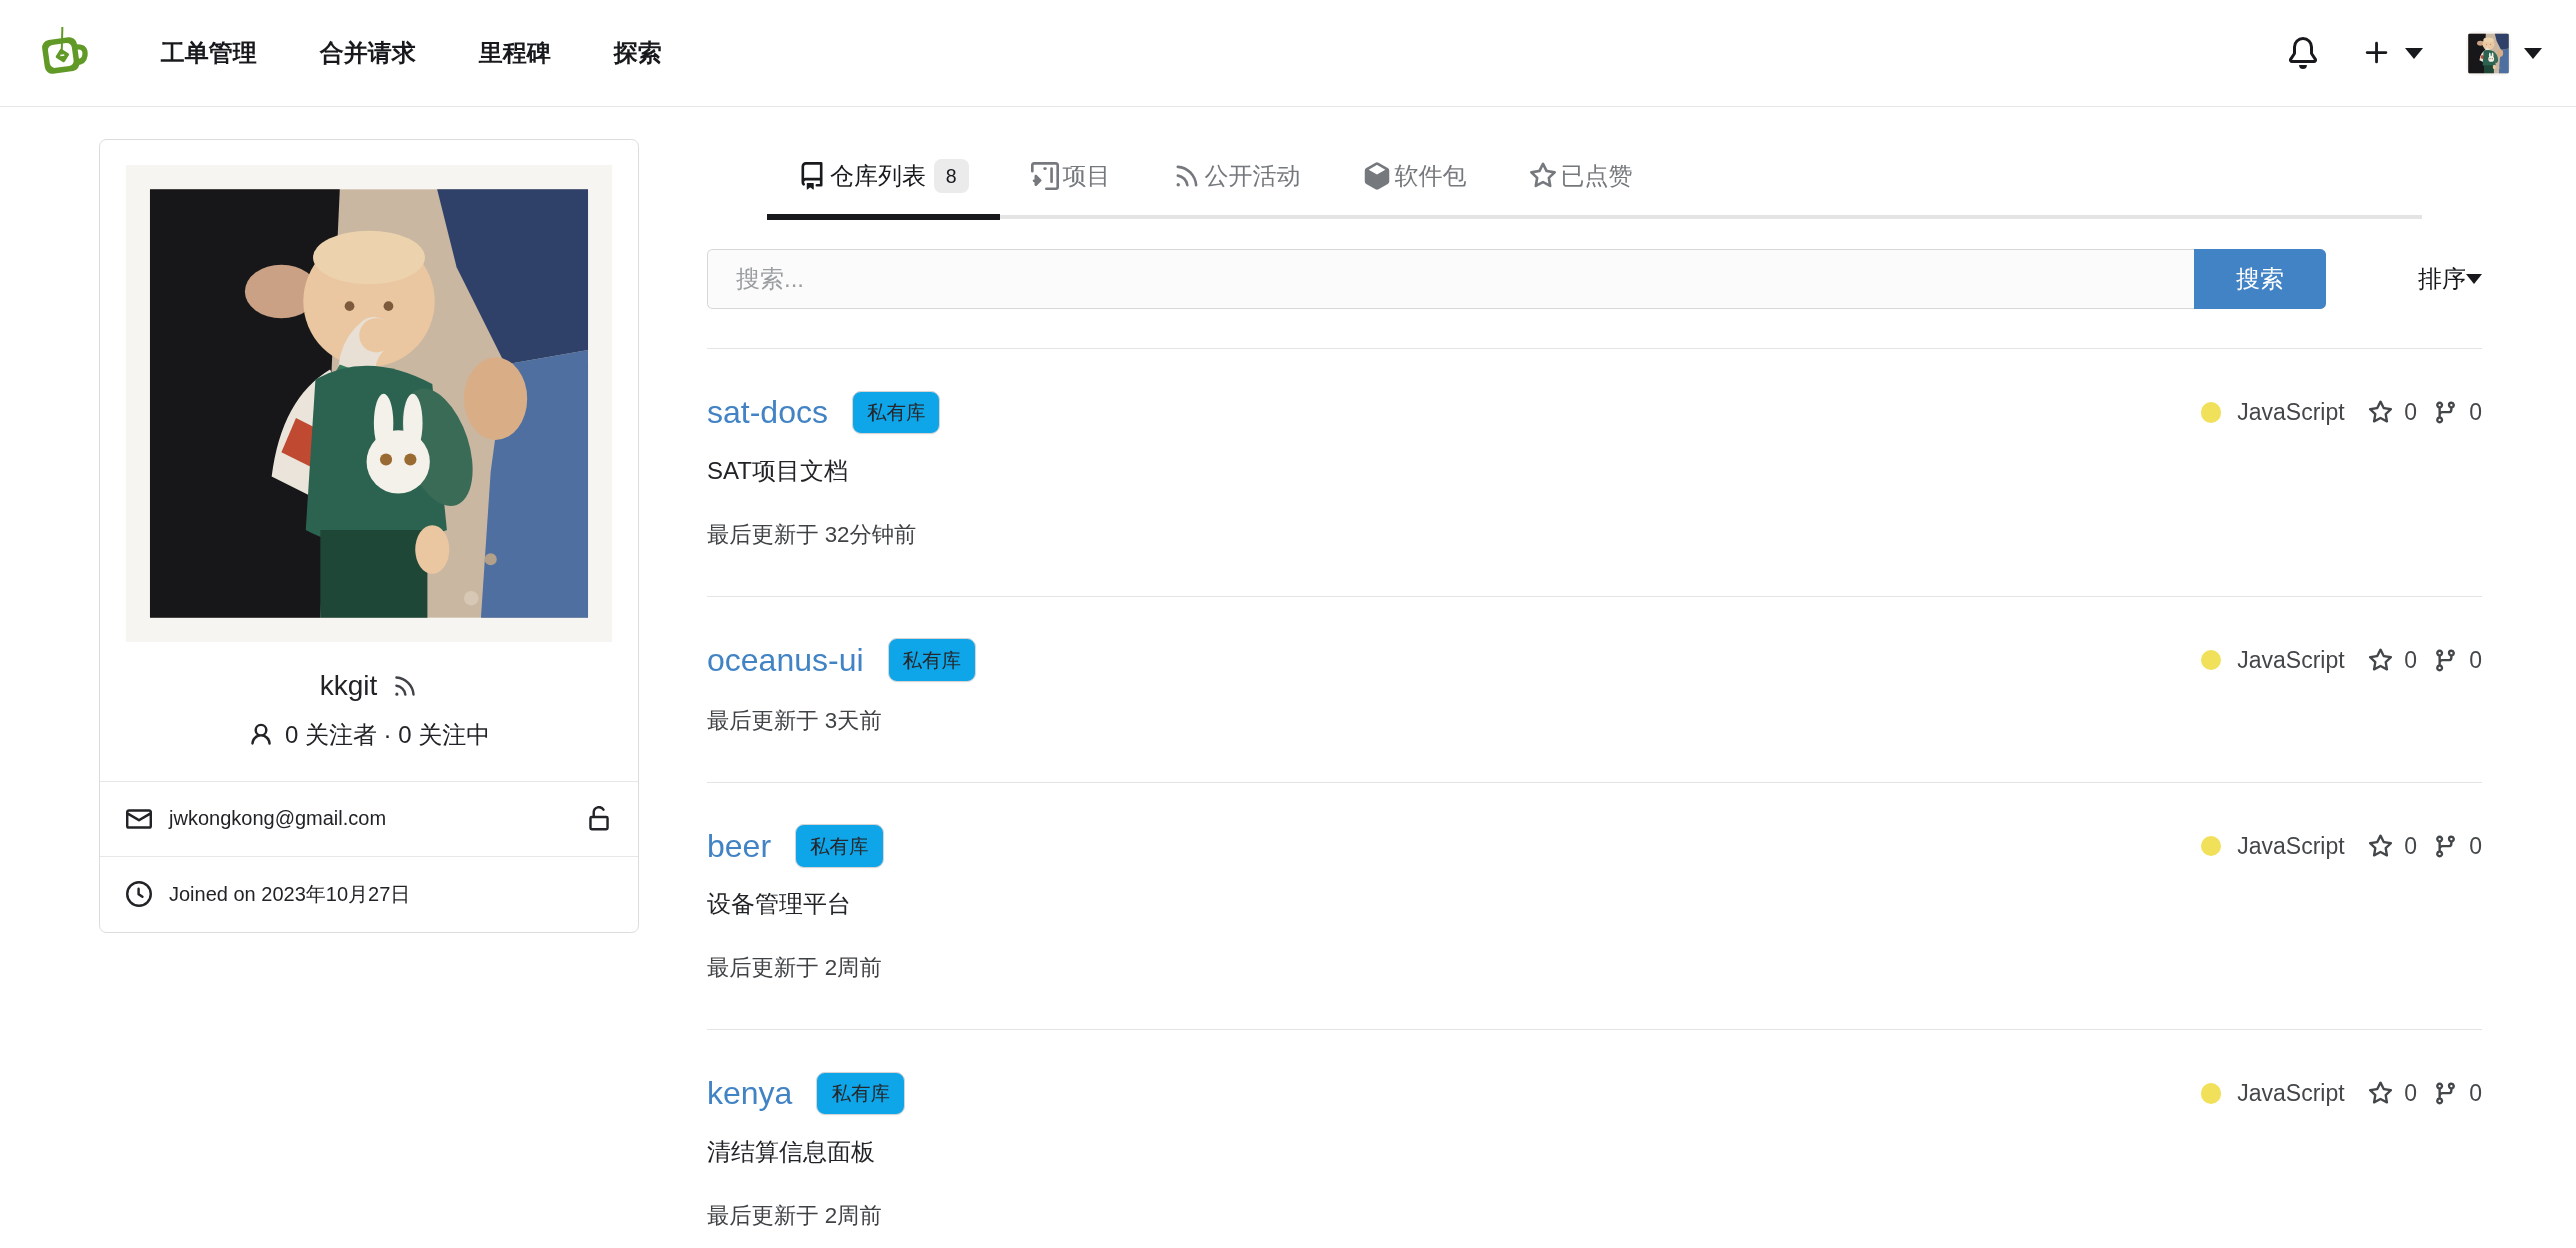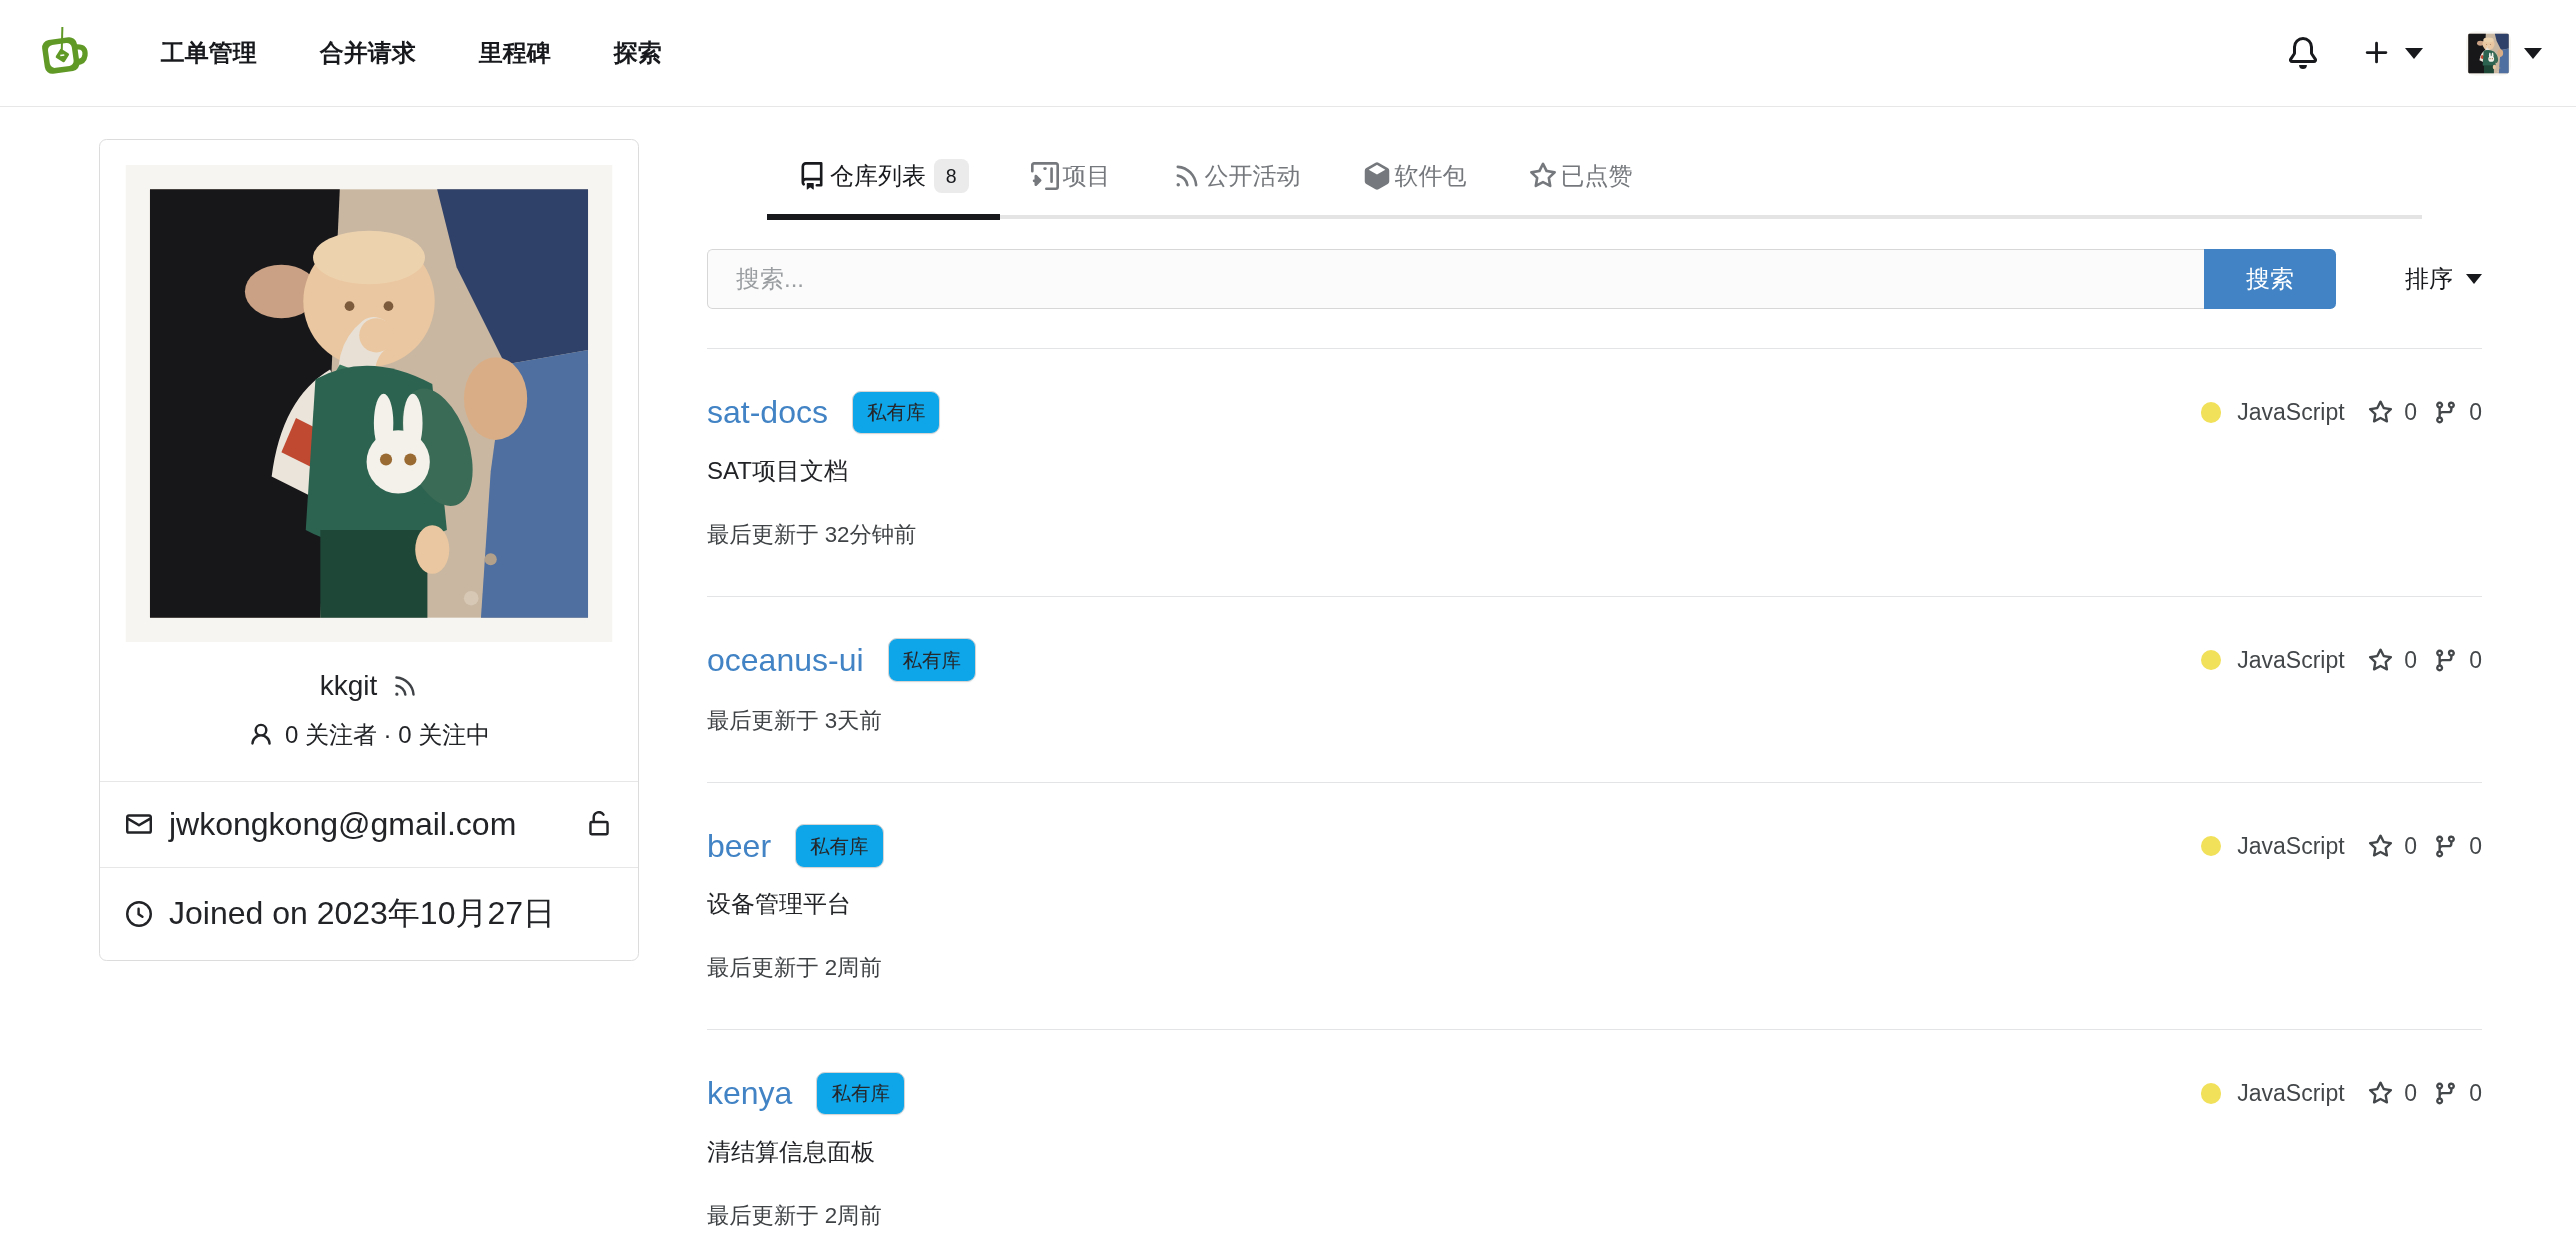--- a/index.html
+++ b/index.html
@@ -29,41 +29,41 @@
   
   .card { border:0.9px solid #dcdcdd; border-radius:7.4px; background:#fff; }
   .card-avatar { padding:25px 25px 7.4px; }
   .card-avatar svg { width:488px; height:477px; display:block; }
   .card-name-row { display:flex; align-items:center; justify-content:center; gap:15px; margin-top:20.5px; }
   .username { font-size:28px; font-weight:500; color:#212326; }
   .rss-link { color:#3f4246; display:flex; cursor:pointer; }
   .follow-row { display:flex; align-items:center; justify-content:center; gap:11.2px;
     margin:17px 0 30px; font-size:24px; color:#212326; }
   .card-row { border-top:0.9px solid #e7e7e8; padding:24px 26px; display:flex; align-items:center;
-    gap:17px; font-size:32px; color:#212326; }
+    gap:17px; font-size:20px; color:#212326; }
   .card-row .spacer { flex:1; }
 
   
   .tabs { margin:0 60px; display:flex; height:80px; border-bottom:4.7px solid #e4e4e5; }
   .tab { display:flex; align-items:center; gap:4px; padding:0 31px; font-size:24px;
     color:#75787c; cursor:pointer; border-bottom:6.5px solid transparent; margin-bottom:-4.7px; }
   .tab.active { color:#17191c; border-bottom-color:#17191c; font-weight:500; }
   .tab svg { width:28px; height:28px; }
   .tab-count { background:#ebebec; color:#17191c; font-size:19.5px; border-radius:7.4px;
     padding:5.6px 12px; margin-left:3.7px; font-weight:400; }
 
   
   .search-row { display:flex; align-items:stretch; margin-top:30px; height:60px; }
   .search-input { flex:1; background:#fbfbfb; border:0.9px solid #d7d7d8; border-right:none;
     border-radius:5.6px 0 0 5.6px; font-size:24px; padding:0 28px; color:#212326; outline:none;
     font-family:inherit; }
   .search-input::placeholder { color:#9b9ea1; }
   .search-btn { width:132px; background:#4183c4; color:#fff; border:none; font-size:24px;
     font-weight:500; border-radius:0 5.6px 5.6px 0; cursor:pointer; font-family:inherit; }
-  .sort-dd { display:flex; align-items:center; gap:13px; margin-left:69px; font-size:24px;
+  .sort-dd { display:flex; align-items:center; margin-left:92px; font-size:24px;
     color:#17191c; cursor:pointer;font-family:Liberation Mono, monospace; }
   .sort-dd .caret { border-top-width:10.2px; border-left-width:8.4px; border-right-width:8.4px; }
 
   
   .repo-list { list-style:none; margin-top:39px; border-top:1.9px solid #e3e4e5; }
   .repo-item { border-bottom:1.9px solid #e3e4e5; padding:41px 0 47px; }
   .repo-head { display:flex; align-items:center; justify-content:space-between; }
   .repo-title-group { display:flex; align-items:center; gap:24px; }
   .repo-name { font-size:32px; line-height:45px; font-weight:500; color:#4183c4;
     text-decoration:none; cursor:pointer; }

